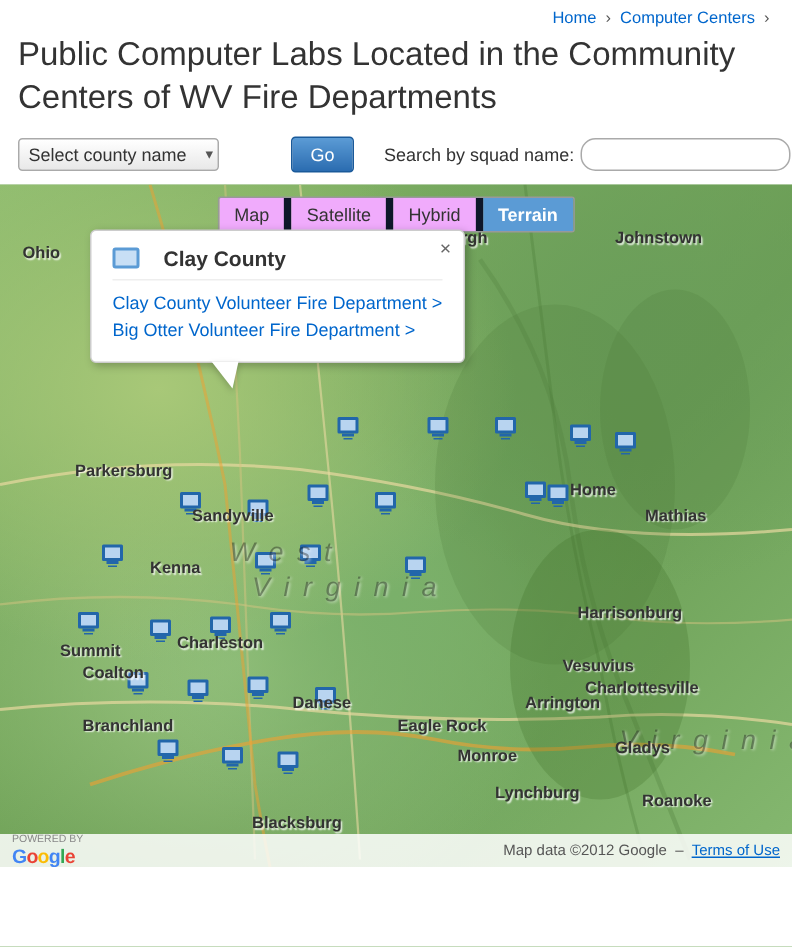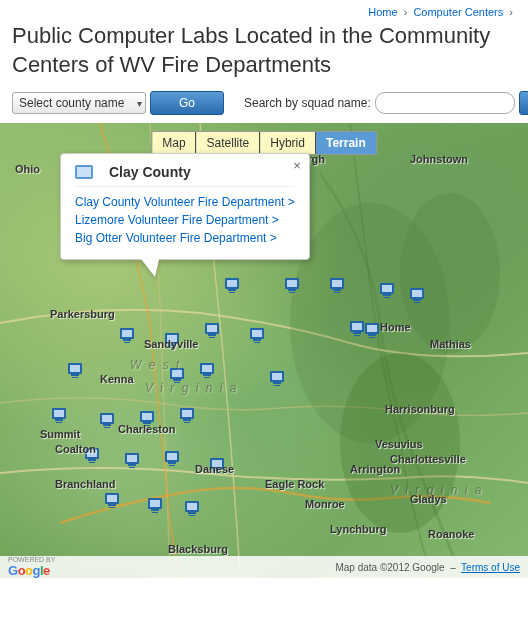--- a/index.html
+++ b/index.html
@@ -90,23 +90,24 @@
       font-size: 10px;
       color: #555;
       pointer-events: none;
     }
 
     .btn-go {
       background: linear-gradient(to bottom, #5b9bd5, #2b6cb0);
       color: #fff;
       border: 1px solid #1a5a9a;
       border-radius: 3px;
-      padding: 4px 28px;
+      padding: 4px 12px;
       font-size: 12px;
       cursor: pointer;
+      margin-left: 44px;
     }
 
     .search-row {
       display: flex;
       align-items: center;
       gap: 4px;
       margin-left: 12px;
     }
 
     .search-input {
@@ -156,23 +157,23 @@
       left: 50%;
       transform: translateX(-50%);
       display: flex;
       border: 1px solid #999;
       border-radius: 2px;
       overflow: hidden;
       z-index: 10;
     }
 
     .map-type-btn {
-      background: #fef9c3;
+      background: #f0abfc;
       border: none;
-      border-right: 1px solid #0f172a;
+      border-right: 5px solid #0f172a;
       padding: 4px 10px;
       font-size: 12px;
       cursor: pointer;
       color: #333;
     }
     .map-type-btn:last-child { border-right: none; }
     .map-type-btn.active {
       background: #5b9bd5;
       color: #fff;
       font-weight: bold;
@@ -291,27 +292,28 @@
       font-size: 11px;
       color: #333;
       font-weight: bold;
       z-index: 6;
       text-shadow: 1px 1px 1px rgba(255,255,255,0.8);
       white-space: nowrap;
     }
 
     .map-state-label {
       position: absolute;
-      font-size: 12px;
+      font-size: 18px;
       color: rgba(0,0,0,0.35);
       font-style: italic;
       z-index: 6;
       text-shadow: 1px 1px 2px rgba(255,255,255,0.5);
       white-space: nowrap;
       letter-spacing: 2px;
+      margin-left: 23px;
     }
 
     
     .roads-svg {
       position: absolute;
       top: 0; left: 0;
       width: 100%;
       height: 100%;
       z-index: 3;
     }
@@ -418,39 +420,38 @@
     <button class="map-type-btn active">Terrain</button>
   </div>
 
   <div class="info-popup">
     <button class="info-popup-close">×</button>
     <div class="popup-title">
       <span class="popup-monitor-icon"></span>
       <span>Clay County</span>
     </div>
     <a href="#" class="popup-link">Clay County Volunteer Fire Department &gt;</a>
-    <a href="#" class="popup-link">Lizemore Volunteer Fire Department &gt;</a>
     <a href="#" class="popup-link">Big Otter Volunteer Fire Department &gt;</a>
   </div>
 
   <span class="map-label" style="top:40px; left:15px;">Ohio</span>
   <span class="map-label" style="top:30px; left:270px;">Pittsburgh</span>
   <span class="map-label" style="top:30px; left:410px;">Johnstown</span>
   <span class="map-label" style="top:185px; left:50px;">Parkersburg</span>
   <span class="map-state-label" style="top:235px; left:130px;">W e s t</span>
   <span class="map-state-label" style="top:258px; left:145px;">V i r g i n i a</span>
   <span class="map-label" style="top:280px; left:385px;">Harrisonburg</span>
   <span class="map-label" style="top:330px; left:390px;">Charlottesville</span>
   <span class="map-state-label" style="top:360px; left:390px;">V i r g i n i a</span>
   <span class="map-label" style="top:405px; left:380px;margin-left:48px;">Roanoke</span>
   <span class="map-label" style="top:400px; left:330px;">Lynchburg</span>
   <span class="map-label" style="top:420px; left:168px;">Blacksburg</span>
   <span class="map-label" style="top:300px; left:118px;">Charleston</span>
   <span class="map-label" style="top:340px; left:195px;">Danese</span>
-  <span class="map-label" style="top:215px; left:144px;">Sandyville</span>
+  <span class="map-label" style="top:215px; left:128px;">Sandyville</span>
   <span class="map-label" style="top:250px; left:100px;">Kenna</span>
   <span class="map-label" style="top:305px; left:40px;">Summit</span>
   <span class="map-label" style="top:320px; left:55px;">Coalton</span>
   <span class="map-label" style="top:355px; left:55px;">Branchland</span>
   <span class="map-label" style="top:355px; left:265px;">Eagle Rock</span>
   <span class="map-label" style="top:375px; left:305px;">Monroe</span>
   <span class="map-label" style="top:340px; left:350px;">Arrington</span>
   <span class="map-label" style="top:215px; left:430px;">Mathias</span>
   <span class="map-label" style="top:198px; left:380px;">Home</span>
   <span class="map-label" style="top:370px; left:410px;">Gladys</span>

